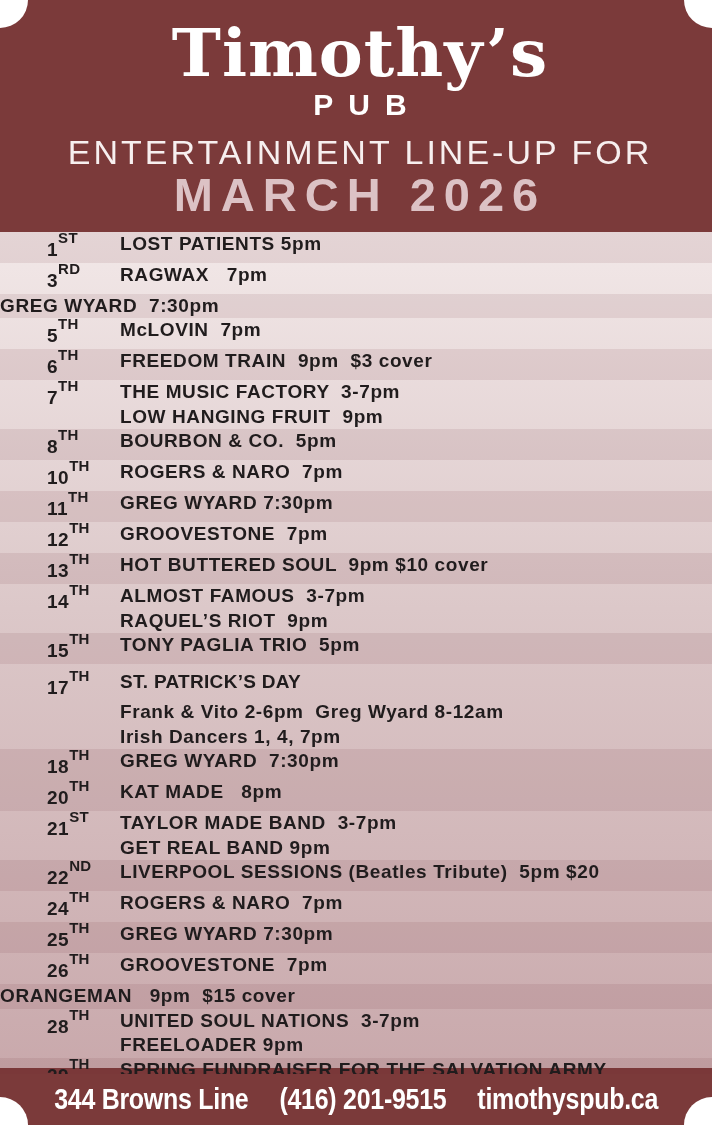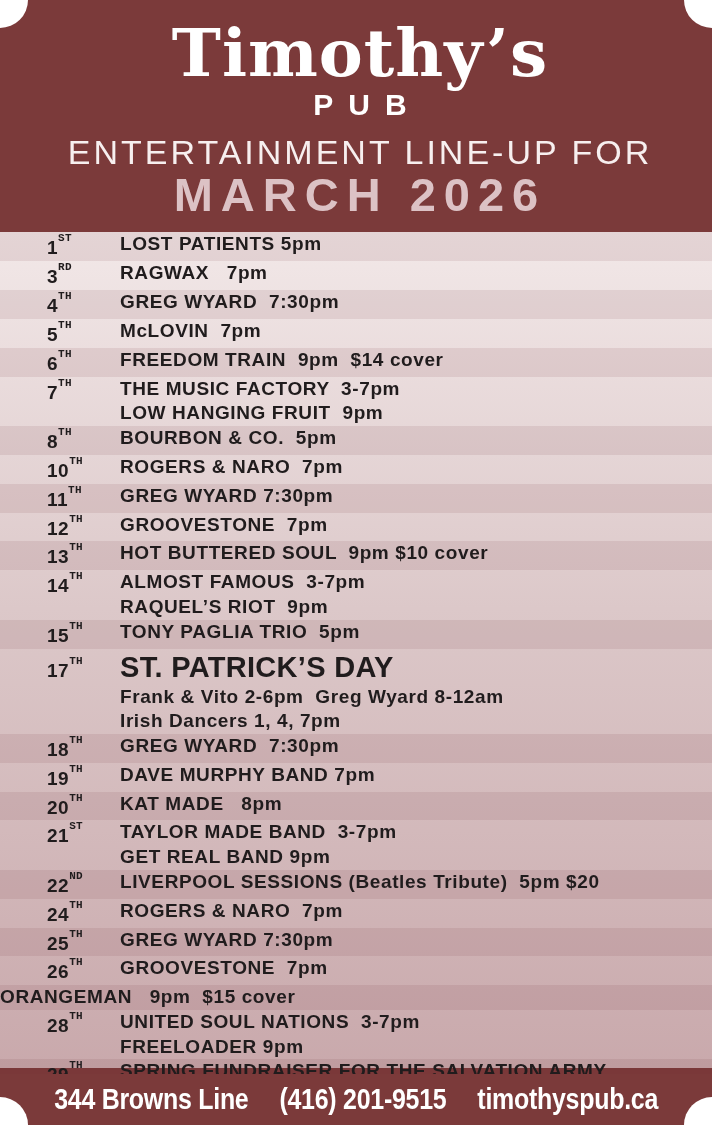--- a/index.html
+++ b/index.html
@@ -45,27 +45,27 @@
     display:flex;flex-direction:column;
   }
   .row{display:flex;}
   .row.dark{background:rgba(116,50,56,0.105);}
   .row .date{
     flex:none;width:73px;padding-left:47px;
     font-weight:bold;font-size:19px;line-height:24.6px;
     color:#201c1d;letter-spacing:0.5px;white-space:nowrap;
   }
   .row.has-big .date{line-height:36px;}
-  .date sup{font-size:11px;position:relative;top:-6px;letter-spacing:0.3px;font-family:Liberation Mono, monospace;}
+  .date sup{font-size:15px;position:relative;top:-6px;letter-spacing:0.3px;}
   .row .lines{flex:1;min-width:0;}
   .line{
     font-weight:bold;font-size:19px;line-height:24.6px;
     color:#201c1d;letter-spacing:0.6px;white-space:pre-wrap;
   }
-  .line.big{font-size:29px;line-height:36px;letter-spacing:0.3px;}
+  .line.big{font-size:19px;line-height:36px;letter-spacing:0.3px;}
   .filler{flex:1;background:rgba(116,50,56,0.105);}
 
   
   .footer{
     position:absolute;left:0;right:0;bottom:0;height:51px;background:#7b3a3a;
     display:flex;align-items:center;justify-content:center;z-index:5;
   }
   .footer-inner{
     display:flex;gap:36px;align-items:baseline;
     transform:scaleX(0.86);
@@ -91,35 +91,34 @@
           <div class="line">LOST PATIENTS 5pm</div>
         </div>
       </div>
       <div class="row light">
         <div class="date">3<sup>RD</sup></div>
         <div class="lines">
           <div class="line">RAGWAX   7pm</div>
         </div>
       </div>
       <div class="row dark">
-        <div class="date">4<sup>TH</sup></div>
         <div class="lines">
           <div class="line">GREG WYARD  7:30pm</div>
         </div>
       </div>
       <div class="row light">
         <div class="date">5<sup>TH</sup></div>
         <div class="lines">
           <div class="line">McLOVIN  7pm</div>
         </div>
       </div>
       <div class="row dark">
         <div class="date">6<sup>TH</sup></div>
         <div class="lines">
-          <div class="line">FREEDOM TRAIN  9pm  $14 cover</div>
+          <div class="line">FREEDOM TRAIN  9pm  $3 cover</div>
         </div>
       </div>
       <div class="row light">
         <div class="date">7<sup>TH</sup></div>
         <div class="lines">
           <div class="line">THE MUSIC FACTORY  3-7pm</div>
           <div class="line">LOW HANGING FRUIT  9pm</div>
         </div>
       </div>
       <div class="row dark">
@@ -170,26 +169,20 @@
         <div class="lines">
           <div class="line big">ST. PATRICK’S DAY</div>
           <div class="line">Frank &amp; Vito 2-6pm  Greg Wyard 8-12am</div>
           <div class="line">Irish Dancers 1, 4, 7pm</div>
         </div>
       </div>
       <div class="row dark">
         <div class="date">18<sup>TH</sup></div>
         <div class="lines">
           <div class="line">GREG WYARD  7:30pm</div>
-        </div>
-      </div>
-      <div class="row light">
-        <div class="date">19<sup>TH</sup></div>
-        <div class="lines">
-          <div class="line">DAVE MURPHY BAND 7pm</div>
         </div>
       </div>
       <div class="row dark">
         <div class="date">20<sup>TH</sup></div>
         <div class="lines">
           <div class="line">KAT MADE   8pm</div>
         </div>
       </div>
       <div class="row light">
         <div class="date">21<sup>ST</sup></div>

